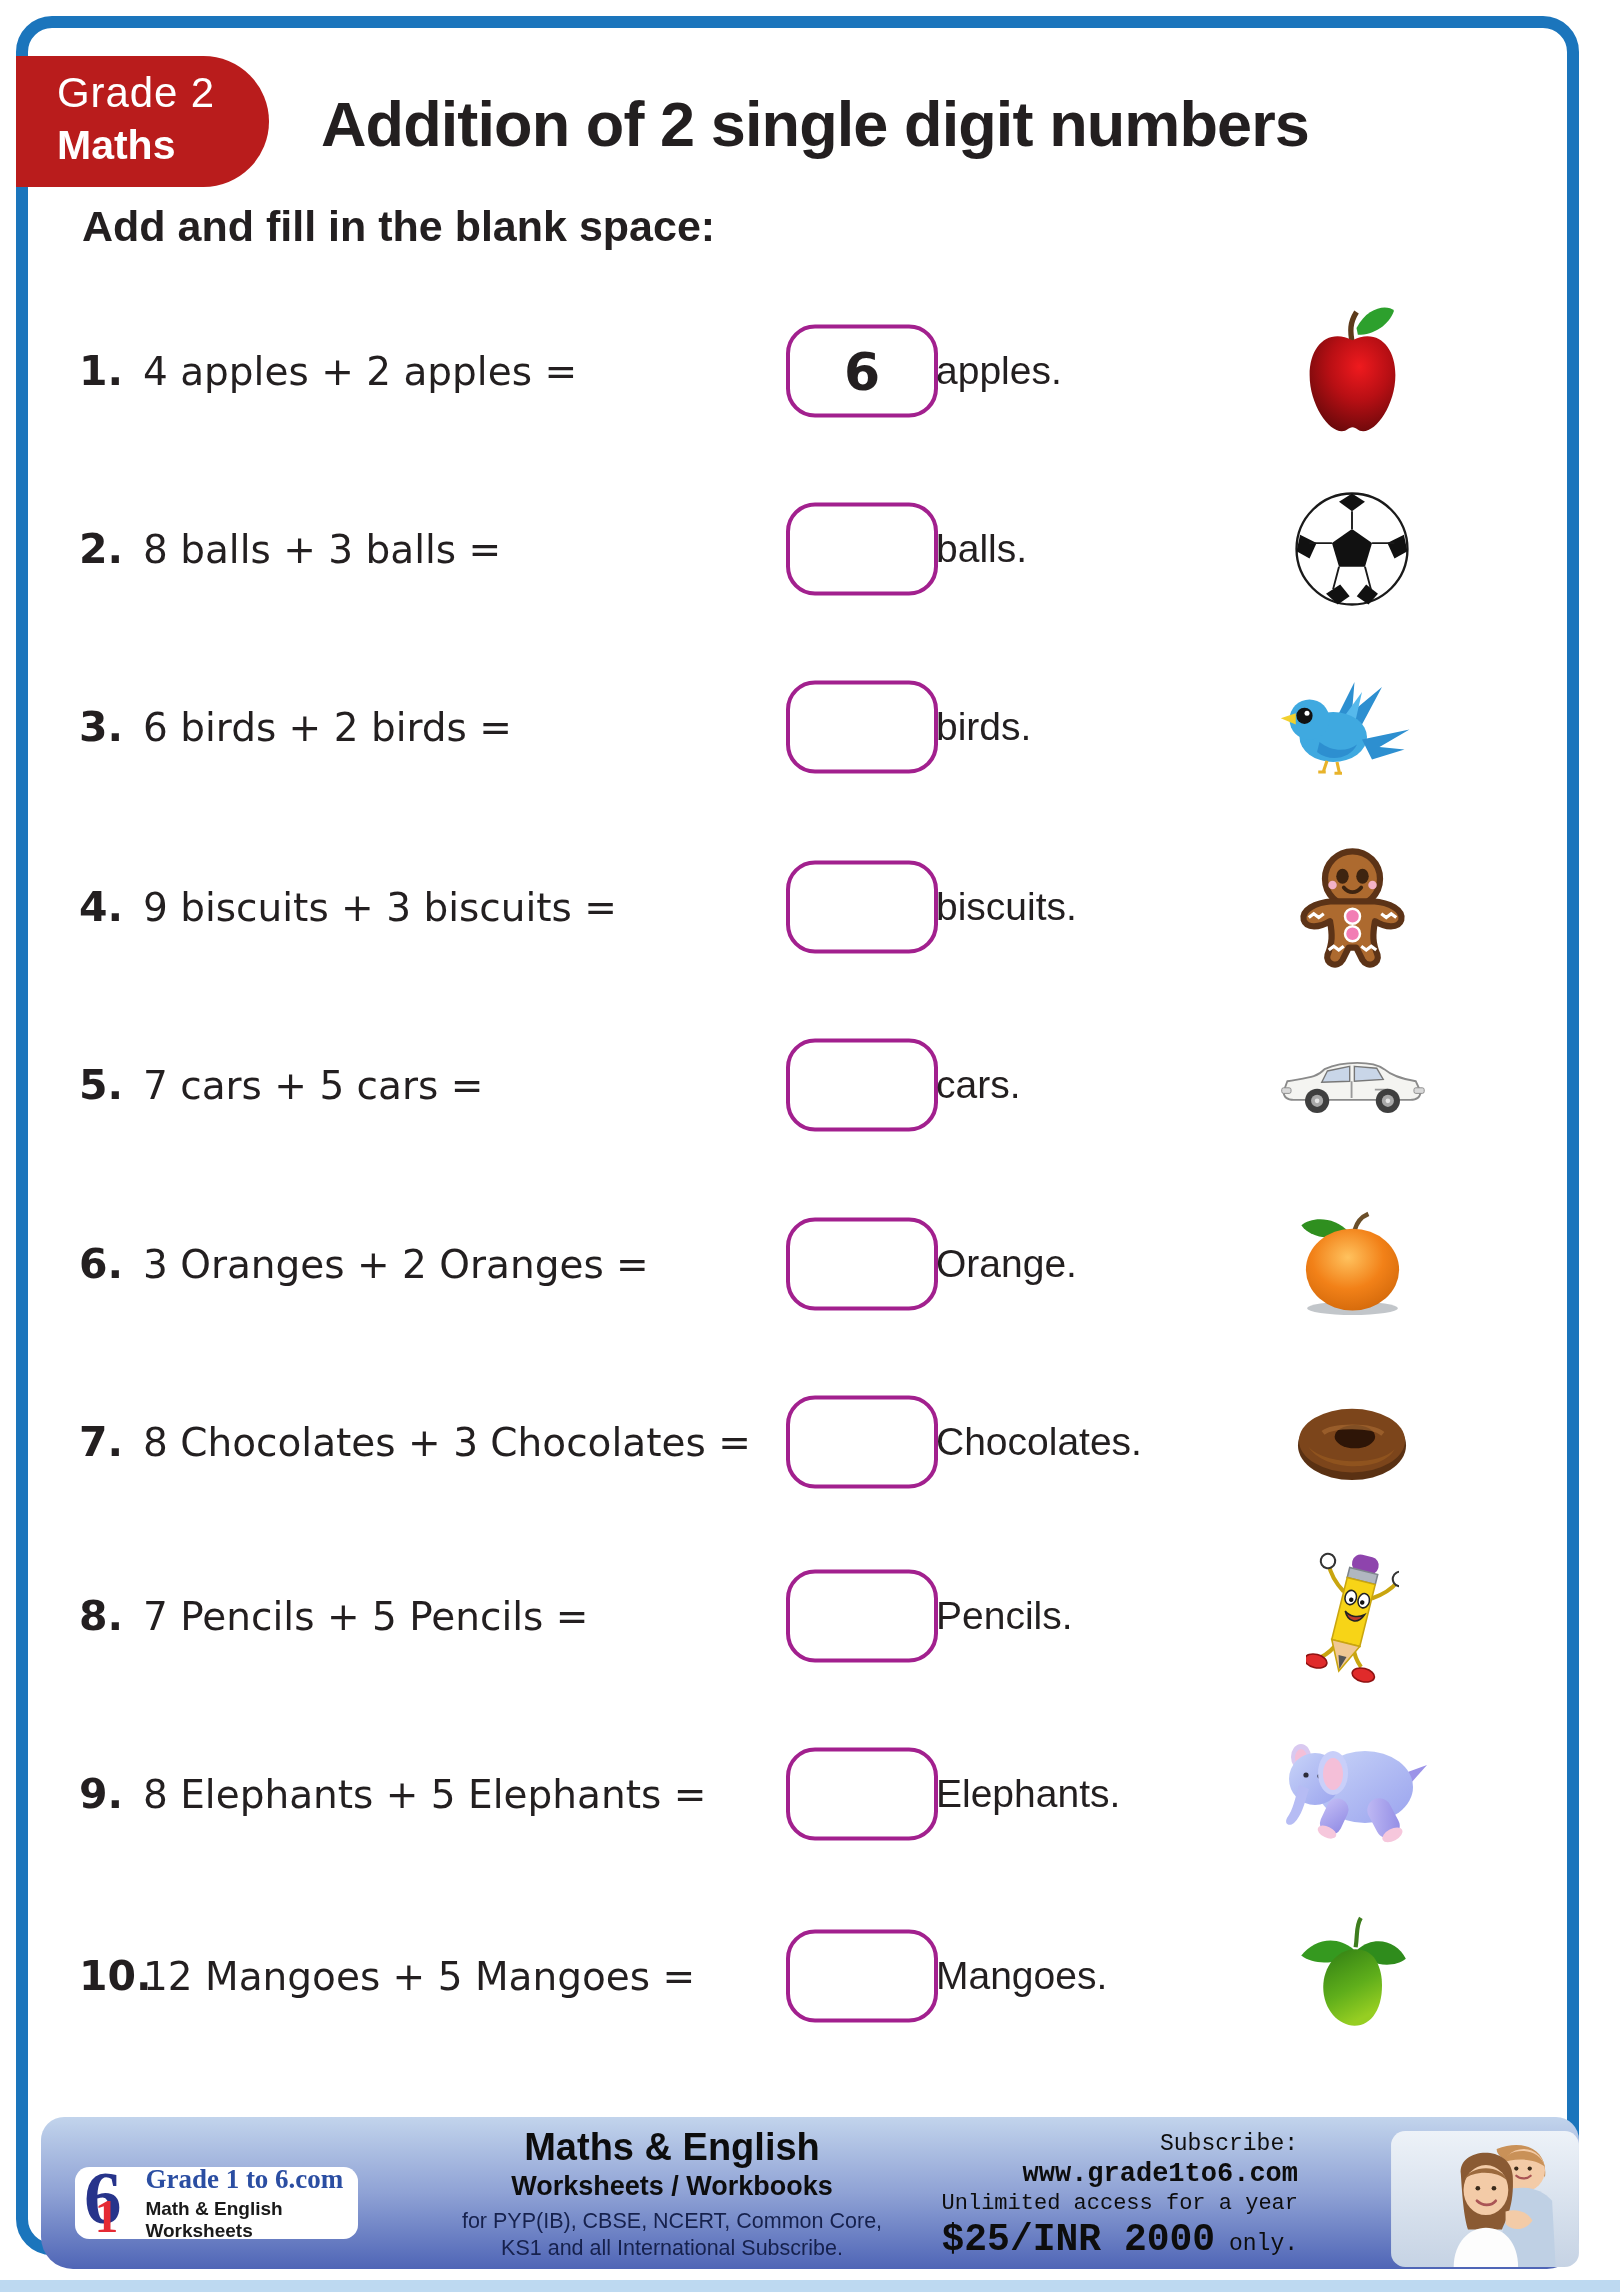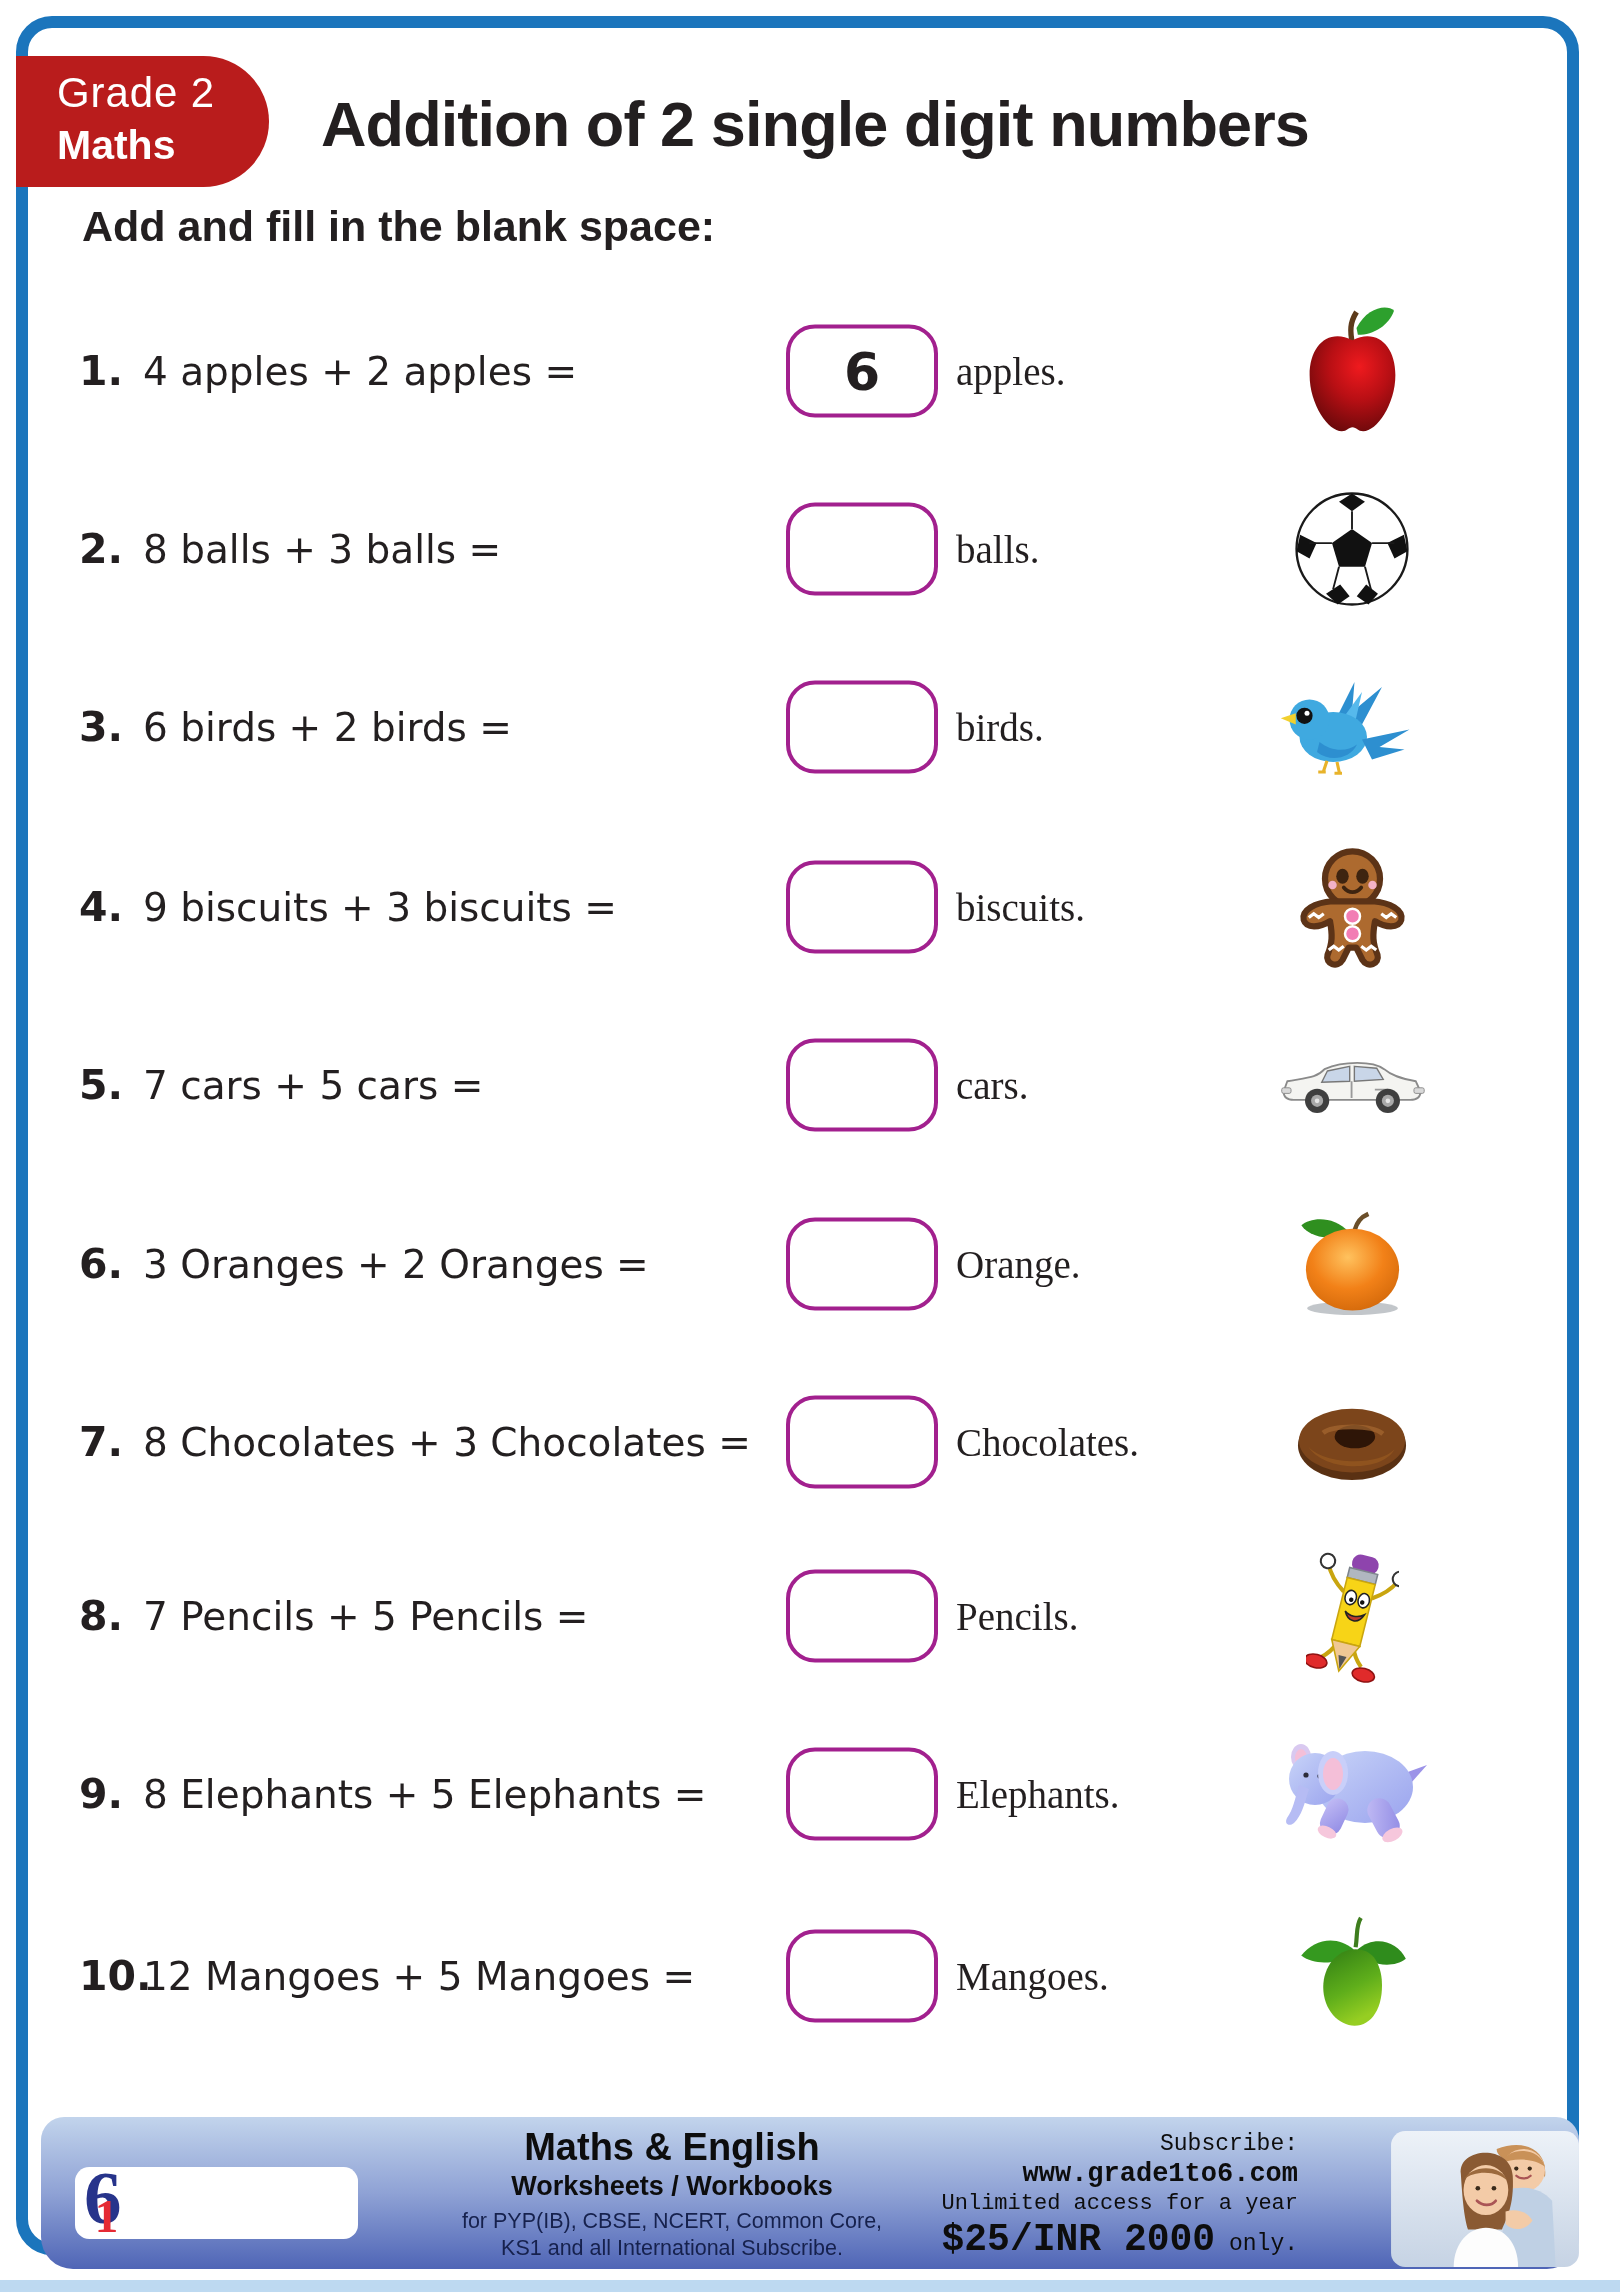--- a/index.html
+++ b/index.html
@@ -20,22 +20,22 @@
 
   .row{position:absolute;left:0;width:1620px;height:134px;}
   .num{position:absolute;left:79px;top:50%;transform:translateY(-50%);
         font-size:41px;font-weight:700;font-family:"DejaVu Sans",sans-serif;}
   .ptext{position:absolute;left:143px;top:50%;transform:translateY(-50%);
         font-size:39px;font-family:"DejaVu Sans",sans-serif;white-space:nowrap;}
   .abox{position:absolute;left:786px;top:50%;transform:translateY(-50%);
         width:152px;height:93px;border:4.5px solid #A2208E;border-radius:29px;
         background:#ffffff;display:flex;align-items:center;justify-content:center;box-sizing:border-box;}
   .answer{font-size:52px;font-weight:700;font-family:"DejaVu Sans",sans-serif;}
-  .unit{position:absolute;left:956px;top:50%;transform:translateY(-50%);
-        font-size:39px;font-family:Liberation Serif, serif;white-space:nowrap;}
+  .unit{position:absolute;left:936px;top:50%;transform:translateY(-50%);
+        font-size:39px;font-family:Liberation Sans, sans-serif;white-space:nowrap;}
   .icon{position:absolute;left:1277px;top:50%;transform:translateY(-50%);
         width:150px;height:140px;display:flex;align-items:center;justify-content:center;}
 
   .footer-band{position:absolute;left:41px;top:2117px;width:1538px;height:152px;
         border-radius:23px 23px 32px 32px;
         background:linear-gradient(180deg,#C2D4EC 0%,#8FA2D5 50%,#4F65B6 100%);}
   .logo-box{position:absolute;left:75px;top:2167px;width:283px;height:72px;background:#ffffff;
         border-radius:14.3px;display:flex;align-items:center;padding:3.6px 9px;box-sizing:border-box;}
   .logo-glyph{position:relative;width:56px;height:64px;flex:0 0 auto;}
   .logo-six{position:absolute;left:0;top:-10.7px;font-family:"Liberation Serif",serif;
@@ -335,20 +335,24 @@
     </div>
   </div>
 
   <div class="footer-band"></div>
 
   <div class="logo-box">
     <div class="logo-glyph">
       <span class="logo-six">6</span>
       <span class="logo-one">1</span>
     </div>
+    <div class="logo-text">
+      <div class="logo-site">Grade 1 to 6.com</div>
+      <div class="logo-tagline">Math &amp; English Worksheets</div>
+    </div>
   </div>
 
   <div class="footer-center">
     <div class="fc1">Maths &amp; English</div>
     <div class="fc2">Worksheets / Workbooks</div>
     <div class="fc3">for PYP(IB), CBSE, NCERT, Common Core,</div>
     <div class="fc4">KS1 and all International Subscribe.</div>
   </div>
 
   <div class="footer-sub">

